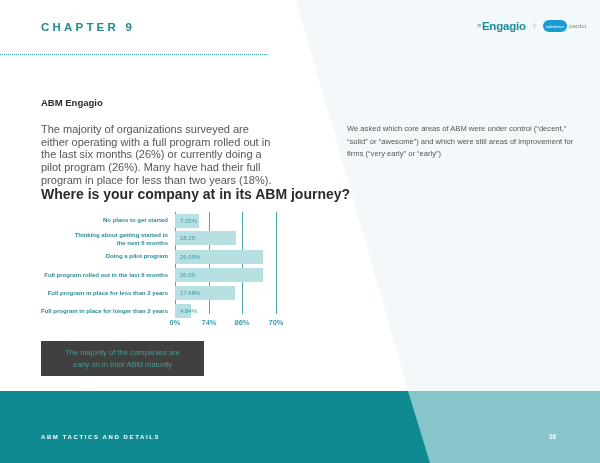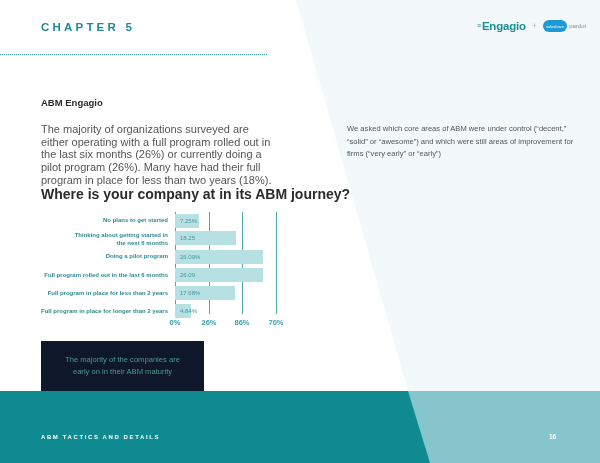--- a/index.html
+++ b/index.html
@@ -76,42 +76,42 @@
   .cat-label {
     position: absolute; right: 432px; text-align: right;
     font-size: 6px; line-height: 7.5px; color: #2a8c93; font-weight: bold;
   }
   .axis-label {
     position: absolute; top: 318px; font-size: 7.5px; font-weight: bold; color: #3ba0a8;
     transform: translateX(-50%);
   }
 
   .callout {
-    position: absolute; left: 41px; top: 341px; width: 163px; height: 50px;
-    background: #0f172a;
+    position: absolute; left: 41px; top: 341px; width: 163px; height: 35px;
+    background: #404040;
     display: flex; align-items: center; justify-content: center; text-align: center;
     font-size: 7.6px; line-height: 12px; color: #4a9a8e;
   }
   .footer-label {
     position: absolute; left: 41px; top: 434px;
     font-size: 6px; font-weight: bold; letter-spacing: 1.6px; color: #ffffff;
   }
   .page-num {
     position: absolute; left: 549px; top: 433px;
     font-size: 6.5px; font-weight: bold; color: #ffffff;
   }
 </style>
 </head>
 <body>
 
 <div class="bg-panel"></div>
 <div class="footer-dark"></div>
 <div class="footer-light"></div>
 
-<div class="chapter">CHAPTER 5</div>
+<div class="chapter">CHAPTER 9</div>
 <div class="dotted-rule"></div>
 
 <div class="logos">
   <span class="logo-engagio"><span class="bars">≡</span><span>Engagio</span></span>
   <span class="logo-plus">+</span>
   <span class="logo-cloud">
       <span>salesforce</span>
     </span>
   <span class="logo-pardot">pardot</span>
 </div>
@@ -145,21 +145,21 @@
 
   <div class="cat-label" style="top:290px">Full program in place for less than 2 years</div>
   <div class="bar" style="top: 286px; width: 59.5227px; background: rgb(183, 224, 226);"></div>
   <div class="bar-value" style="top:286px">17.68%</div>
 
   <div class="cat-label" style="top:308px">Full program in place for longer than 2 years</div>
   <div class="bar" style="top: 304px; width: 16.2947px; background: rgb(183, 224, 226);"></div>
   <div class="bar-value" style="top:304px">4.84%</div>
 
   <div class="axis-label" style="left:175px">0%</div>
-  <div class="axis-label" style="left:209px">26%</div>
+  <div class="axis-label" style="left:209px">74%</div>
   <div class="axis-label" style="left:242px">86%</div>
   <div class="axis-label" style="left:276px">70%</div>
 </div>
 
 <div class="callout">
   <span style="width:130px;">The majority of the companies are early on in their ABM maturity</span>
 </div>
 
 <div class="footer-label">ABM TACTICS AND DETAILS</div>
 <div class="page-num">16</div>

